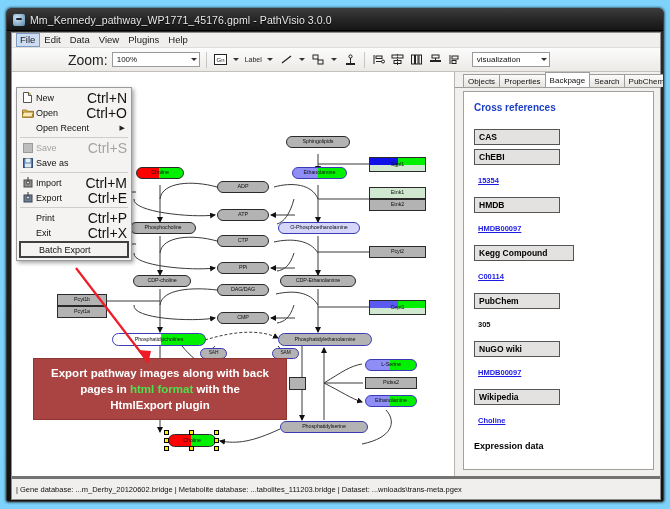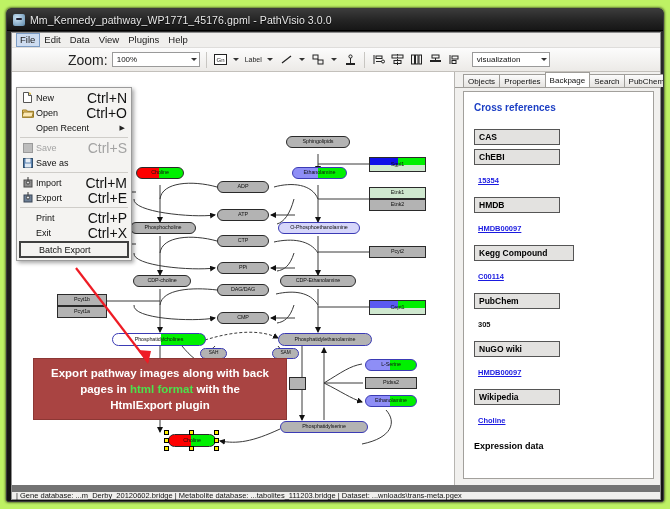--- a/index.html
+++ b/index.html
@@ -2,21 +2,21 @@
 <html><head>
 <meta charset="utf-8">
 <style>
   * { box-sizing: border-box; margin: 0; padding: 0; }
   html, body {
     width: 670px; height: 509px;
     background: #000;
     font-family: "Liberation Sans", sans-serif;
     overflow: hidden;
   }
-  .screen { position: relative; width: 670px; height: 509px; background: #bef264; }
+  .screen { position: relative; width: 670px; height: 509px; background: #7dd3fc; }
 
   
   .window {
     position: absolute; left: 6px; top: 8px; width: 658px; height: 494px;
     background: linear-gradient(#2a2a2a, #121212);
     border: 1px solid #3a3a3a;
     border-radius: 5px 5px 2px 2px;
     box-shadow: 0 0 3px #000;
     overflow: hidden;
   }
@@ -169,21 +169,21 @@
   }
   .xref-val {
     font-size: 7.5px; color: #1a1ae0; text-decoration: underline;
     margin: 0 0 12px 4px; display: inline-block; font-weight: bold;
   }
   .xref-val.plain { color: #111; text-decoration: none; }
   .expr-title { font-size: 9px; font-weight: bold; color: #000; margin-top: 4px; }
 
   
   .statusbar {
-    height: 14px; background: #f0efed; border-top: 7px solid #737373;
+    height: 23px; background: #f0efed; border-top: 3px solid #737373;
     display: flex; align-items: center; padding-left: 4px;
   }
   .status-text { font-size: 7.5px; color: #111; white-space: nowrap; }
 </style>
 </head>
 <body>
 
 <div class="screen">
   <div class="window">
 

